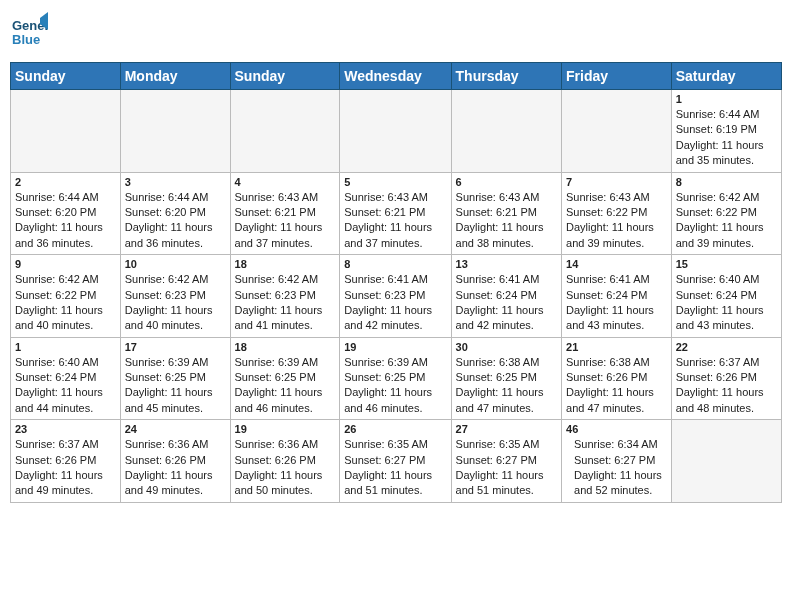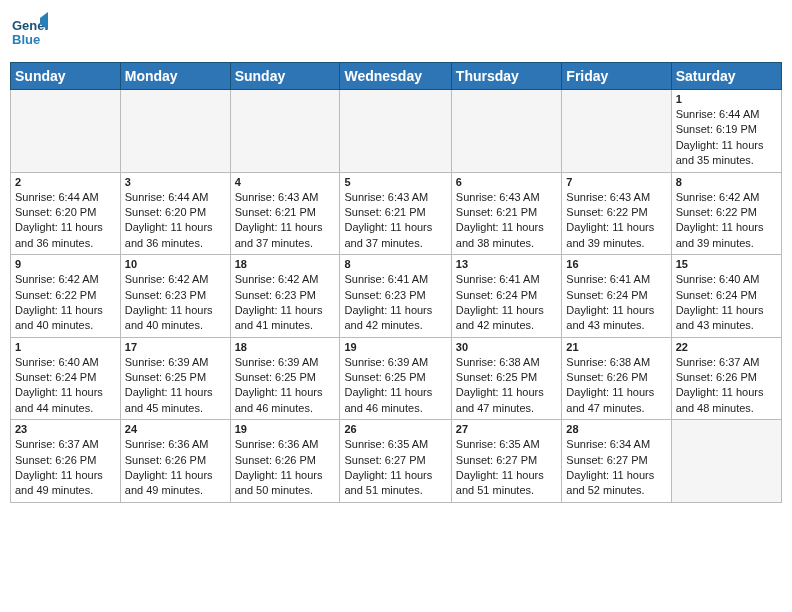--- a/index.html
+++ b/index.html
@@ -201,21 +201,21 @@
 and 42 minutes.</div>
         </td>
         <td>
           <span class="day-num">13</span>
           <div class="day-info" style="white-space: pre-line;">Sunrise: 6:41 AM
 Sunset: 6:24 PM
 Daylight: 11 hours
 and 42 minutes.</div>
         </td>
         <td>
-          <span class="day-num">16</span>
+          <span class="day-num">14</span>
           <div class="day-info" style="white-space: pre-line;">Sunrise: 6:41 AM
 Sunset: 6:24 PM
 Daylight: 11 hours
 and 43 minutes.</div>
         </td>
         <td>
           <span class="day-num">15</span>
           <div class="day-info" style="white-space: pre-line;">Sunrise: 6:40 AM
 Sunset: 6:24 PM
 Daylight: 11 hours
@@ -303,22 +303,22 @@
 and 51 minutes.</div>
         </td>
         <td>
           <span class="day-num">27</span>
           <div class="day-info" style="white-space: pre-line;">Sunrise: 6:35 AM
 Sunset: 6:27 PM
 Daylight: 11 hours
 and 51 minutes.</div>
         </td>
         <td>
-          <span class="day-num">28</span>
-          <div class="day-info" style="white-space: pre-line;">Sunrise: 6:34 AM
+          <span class="day-num">46</span>
+          <div class="day-info" style="white-space: pre-line; margin-left: 8px;">Sunrise: 6:34 AM
 Sunset: 6:27 PM
 Daylight: 11 hours
 and 52 minutes.</div>
         </td>
         <td class="empty"></td>
       </tr>
     </tbody>
 </table>
 
 </body></html>

